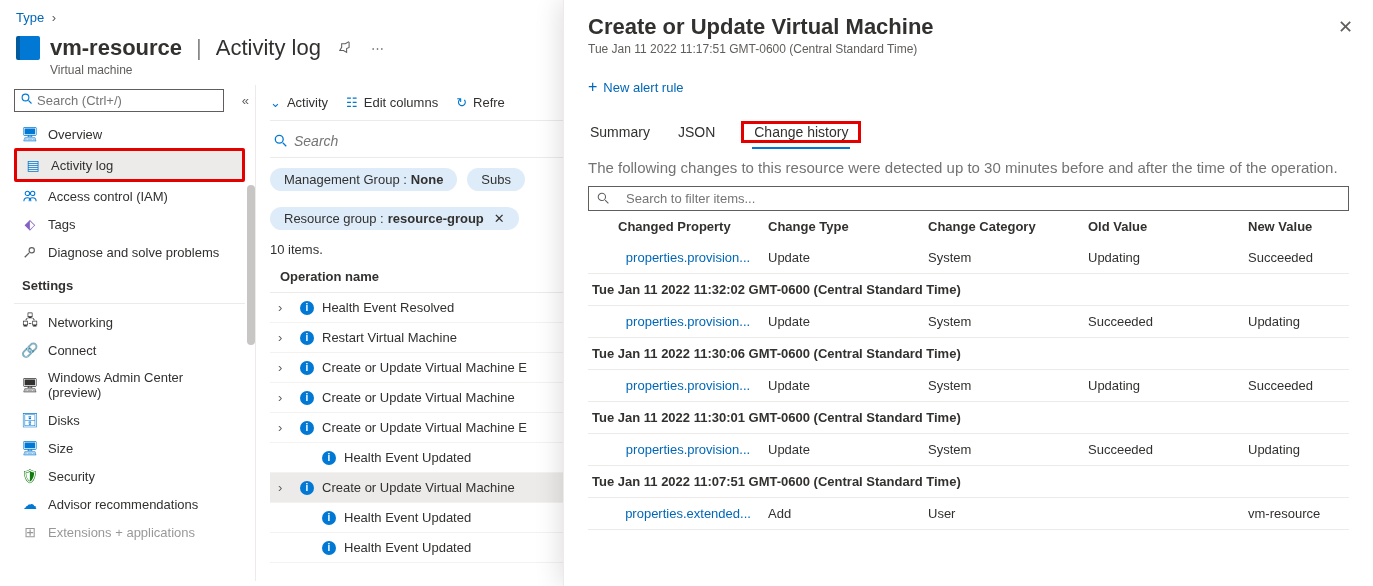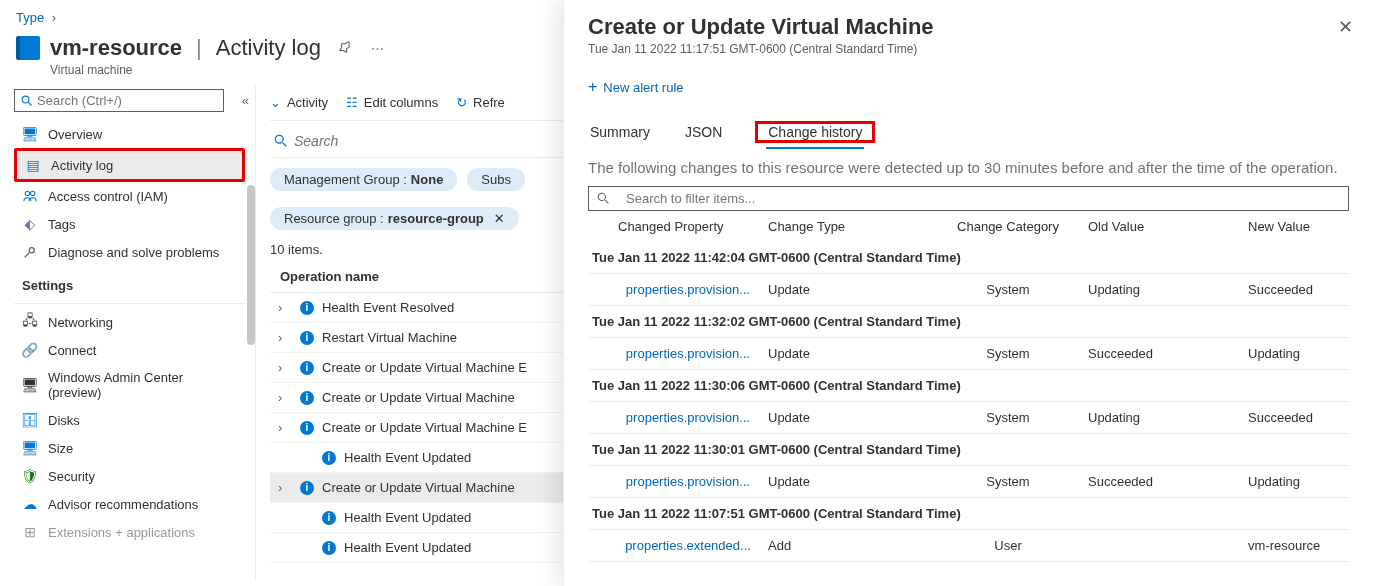--- a/index.html
+++ b/index.html
@@ -13,21 +13,21 @@
     .vm-icon { width: 24px; height: 24px; background: #0078d4; border-radius: 2px; border-left: 4px solid #005a9e; }
     .title-main { font-size: 22px; font-weight: 600; }
     .title-sub { font-size: 22px; font-weight: 400; color: #323130; }
     .title-divider { font-size: 22px; color: #888; margin: 0 4px; }
     .pin-icon, .more-icon { color: #605e5c; margin-left: 8px; cursor: pointer; }
     .subtype { padding: 0 16px 8px 50px; font-size: 12px; color: #605e5c; }
     
     .main-layout { display: flex; height: calc(100% - 90px); }
     
     .sidebar { width: 256px; border-right: 1px solid #edebe9; padding: 4px 10px 0 14px; position: relative; }
-    .sidebar-search { display: flex; align-items: center; border: 1px solid #605e5c; padding: 3px 6px; margin-bottom: 8px; width: 210px; }
+    .sidebar-search { display: flex; border: 1px solid #605e5c; padding: 3px 6px; margin-bottom: 8px; width: 210px; }
     .sidebar-search input { border: none; outline: none; font-size: 13px; width: 100%; }
     .collapse-toggle { position: absolute; right: 6px; top: 8px; color: #605e5c; cursor: pointer; }
     
     .nav-item { display: flex; align-items: center; gap: 10px; padding: 6px 8px; cursor: pointer; font-size: 13px; border-radius: 2px; }
     .nav-item.active { background: #edebe9; }
     .nav-item .icn { width: 16px; height: 16px; display: inline-flex; align-items: center; justify-content: center; font-size: 14px; }
     .nav-section { font-size: 13px; font-weight: 600; padding: 12px 8px 6px; }
     .nav-divider { border-top: 1px solid #edebe9; margin: 4px 0; }
     
     .highlight-red { border: 3px solid #e50000; }
@@ -58,35 +58,35 @@
     
     
     .panel { position: absolute; right: 0; top: 0; width: 810px; height: 100%; background: #fff; border-left: 1px solid #edebe9; box-shadow: -4px 0 24px rgba(0,0,0,0.12); padding: 14px 24px; }
     .panel-close { position: absolute; right: 20px; top: 16px; font-size: 18px; color: #605e5c; cursor: pointer; }
     .panel-title { font-size: 22px; font-weight: 600; }
     .panel-sub { font-size: 12px; color: #605e5c; margin-top: 2px; }
     
     .panel-action { display: inline-flex; align-items: center; gap: 6px; color: #0067b8; margin-top: 22px; cursor: pointer; font-size: 13px; }
     .panel-action .plus { font-size: 16px; font-weight: 300; }
     
-    .tabs { display: flex; gap: 31px; margin-top: 20px; align-items: center; }
+    .tabs { display: flex; gap: 24px; margin-top: 20px; align-items: center; }
     .tab { padding: 8px 2px; cursor: pointer; font-size: 14px; color: #323130; position: relative; }
     .tab.active { color: #323130; }
     .tab.active::after { content: ''; position: absolute; bottom: -1px; left: 0; right: 0; height: 2px; background: #0078d4; }
     .tab-highlight { border: 3px solid #e50000; padding: 0 8px; }
     
     .panel-desc { margin-top: 11px; font-size: 15px; color: #737373; }
     
     .filter-input { display: flex; align-items: center; gap: 16px; border: 1px solid #605e5c; padding: 4px 8px; margin-top: 10px; }
     .filter-input input { border: none; outline: none; width: 100%; font-size: 13px; }
     
-    .change-head { display: flex; padding: 8px 4px 8px 30px; font-size: 13px; }
+    .change-head { display: flex; padding: 8px 4px 8px 30px; font-size: 13px; font-weight: bold; }
     .ch-col1 { width: 150px; }
     .ch-col2 { width: 160px; }
-    .ch-col3 { width: 160px; text-align: center; }
+    .ch-col3 { width: 160px; }
     .ch-col4 { width: 160px; }
     .ch-col5 { flex: 1; }
     
     .ts-row { padding: 8px 4px; font-weight: 600; font-size: 13px; border-bottom: 1px solid #edebe9; }
     .ch-row { display: flex; padding: 8px 4px 8px 30px; font-size: 13px; border-bottom: 1px solid #edebe9; }
     .ch-row .link { color: #0067b8; cursor: pointer; overflow: hidden; text-overflow: ellipsis; white-space: nowrap; padding-right: 10px; text-align: center; }
     
     svg { display: block; }
   </style>
 </head>
@@ -326,21 +326,20 @@
 
   <div class="change-head">
     <span class="ch-col1">Changed Property</span>
     <span class="ch-col2">Change Type</span>
     <span class="ch-col3">Change Category</span>
     <span class="ch-col4">Old Value</span>
     <span class="ch-col5">New Value</span>
   </div>
 
   <div id="change-groups">
-      <div class="ts-row">Tue Jan 11 2022 11:42:04 GMT-0600 (Central Standard Time)</div>
       <div class="ch-row">
         <span class="ch-col1 link">properties.provision...</span>
         <span class="ch-col2">Update</span>
         <span class="ch-col3">System</span>
         <span class="ch-col4">Updating</span>
         <span class="ch-col5">Succeeded</span>
       </div>
       <div class="ts-row">Tue Jan 11 2022 11:32:02 GMT-0600 (Central Standard Time)</div>
       <div class="ch-row">
         <span class="ch-col1 link">properties.provision...</span>

